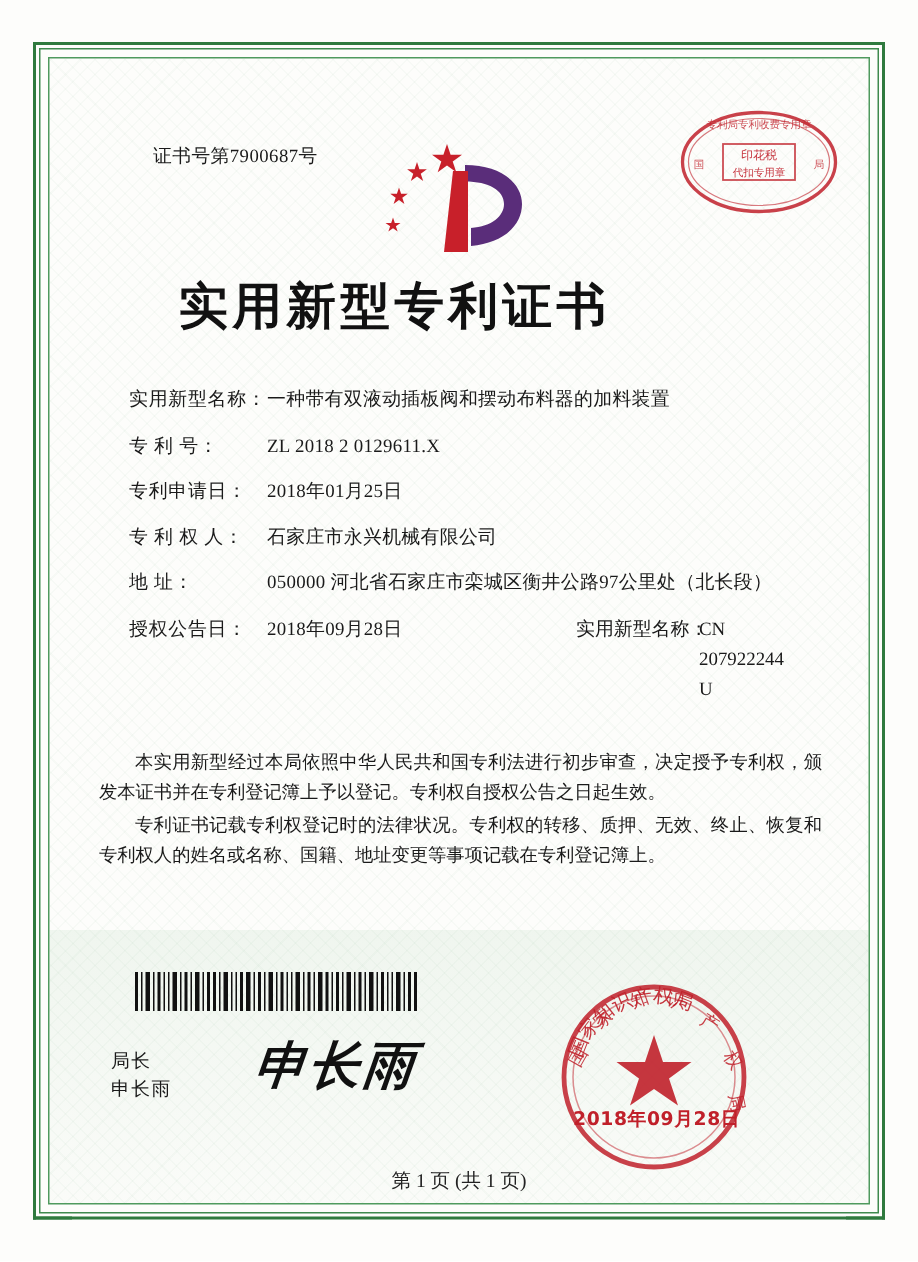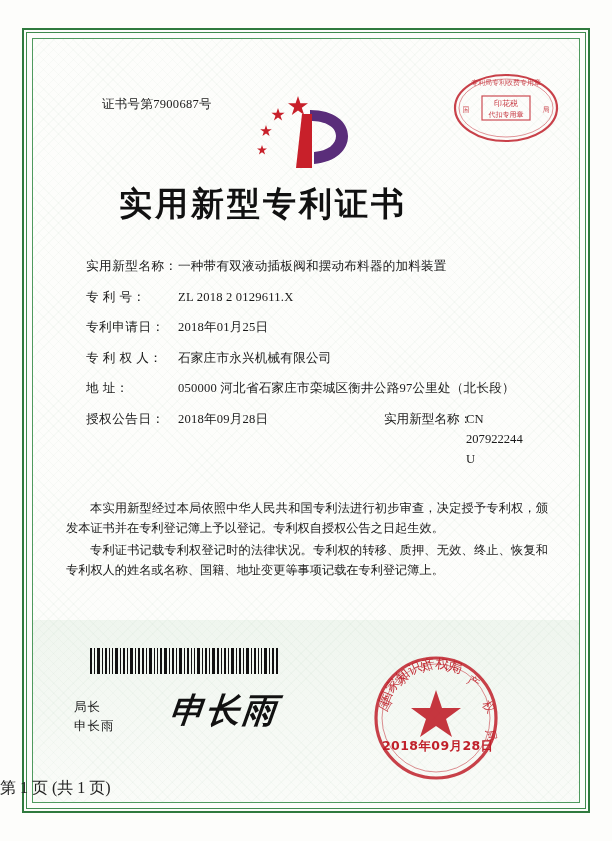--- a/index.html
+++ b/index.html
@@ -193,22 +193,22 @@
     color: #c0202a;
     letter-spacing: 0.4px;
     font-weight: bold;
   }
 
   
   .footer {
     position: absolute;
     left: 0; top: 778px;
     width: 612px;
-    text-align: left;
-    font-size: 16px;
+    text-align: center;
+    font-size: 13px;
     color: #222;
   }
 </style>
 </head>
 <body>
 
 <div class="page">
 
   <div class="guilloche"></div>
   <div class="bottom-wash"></div>

